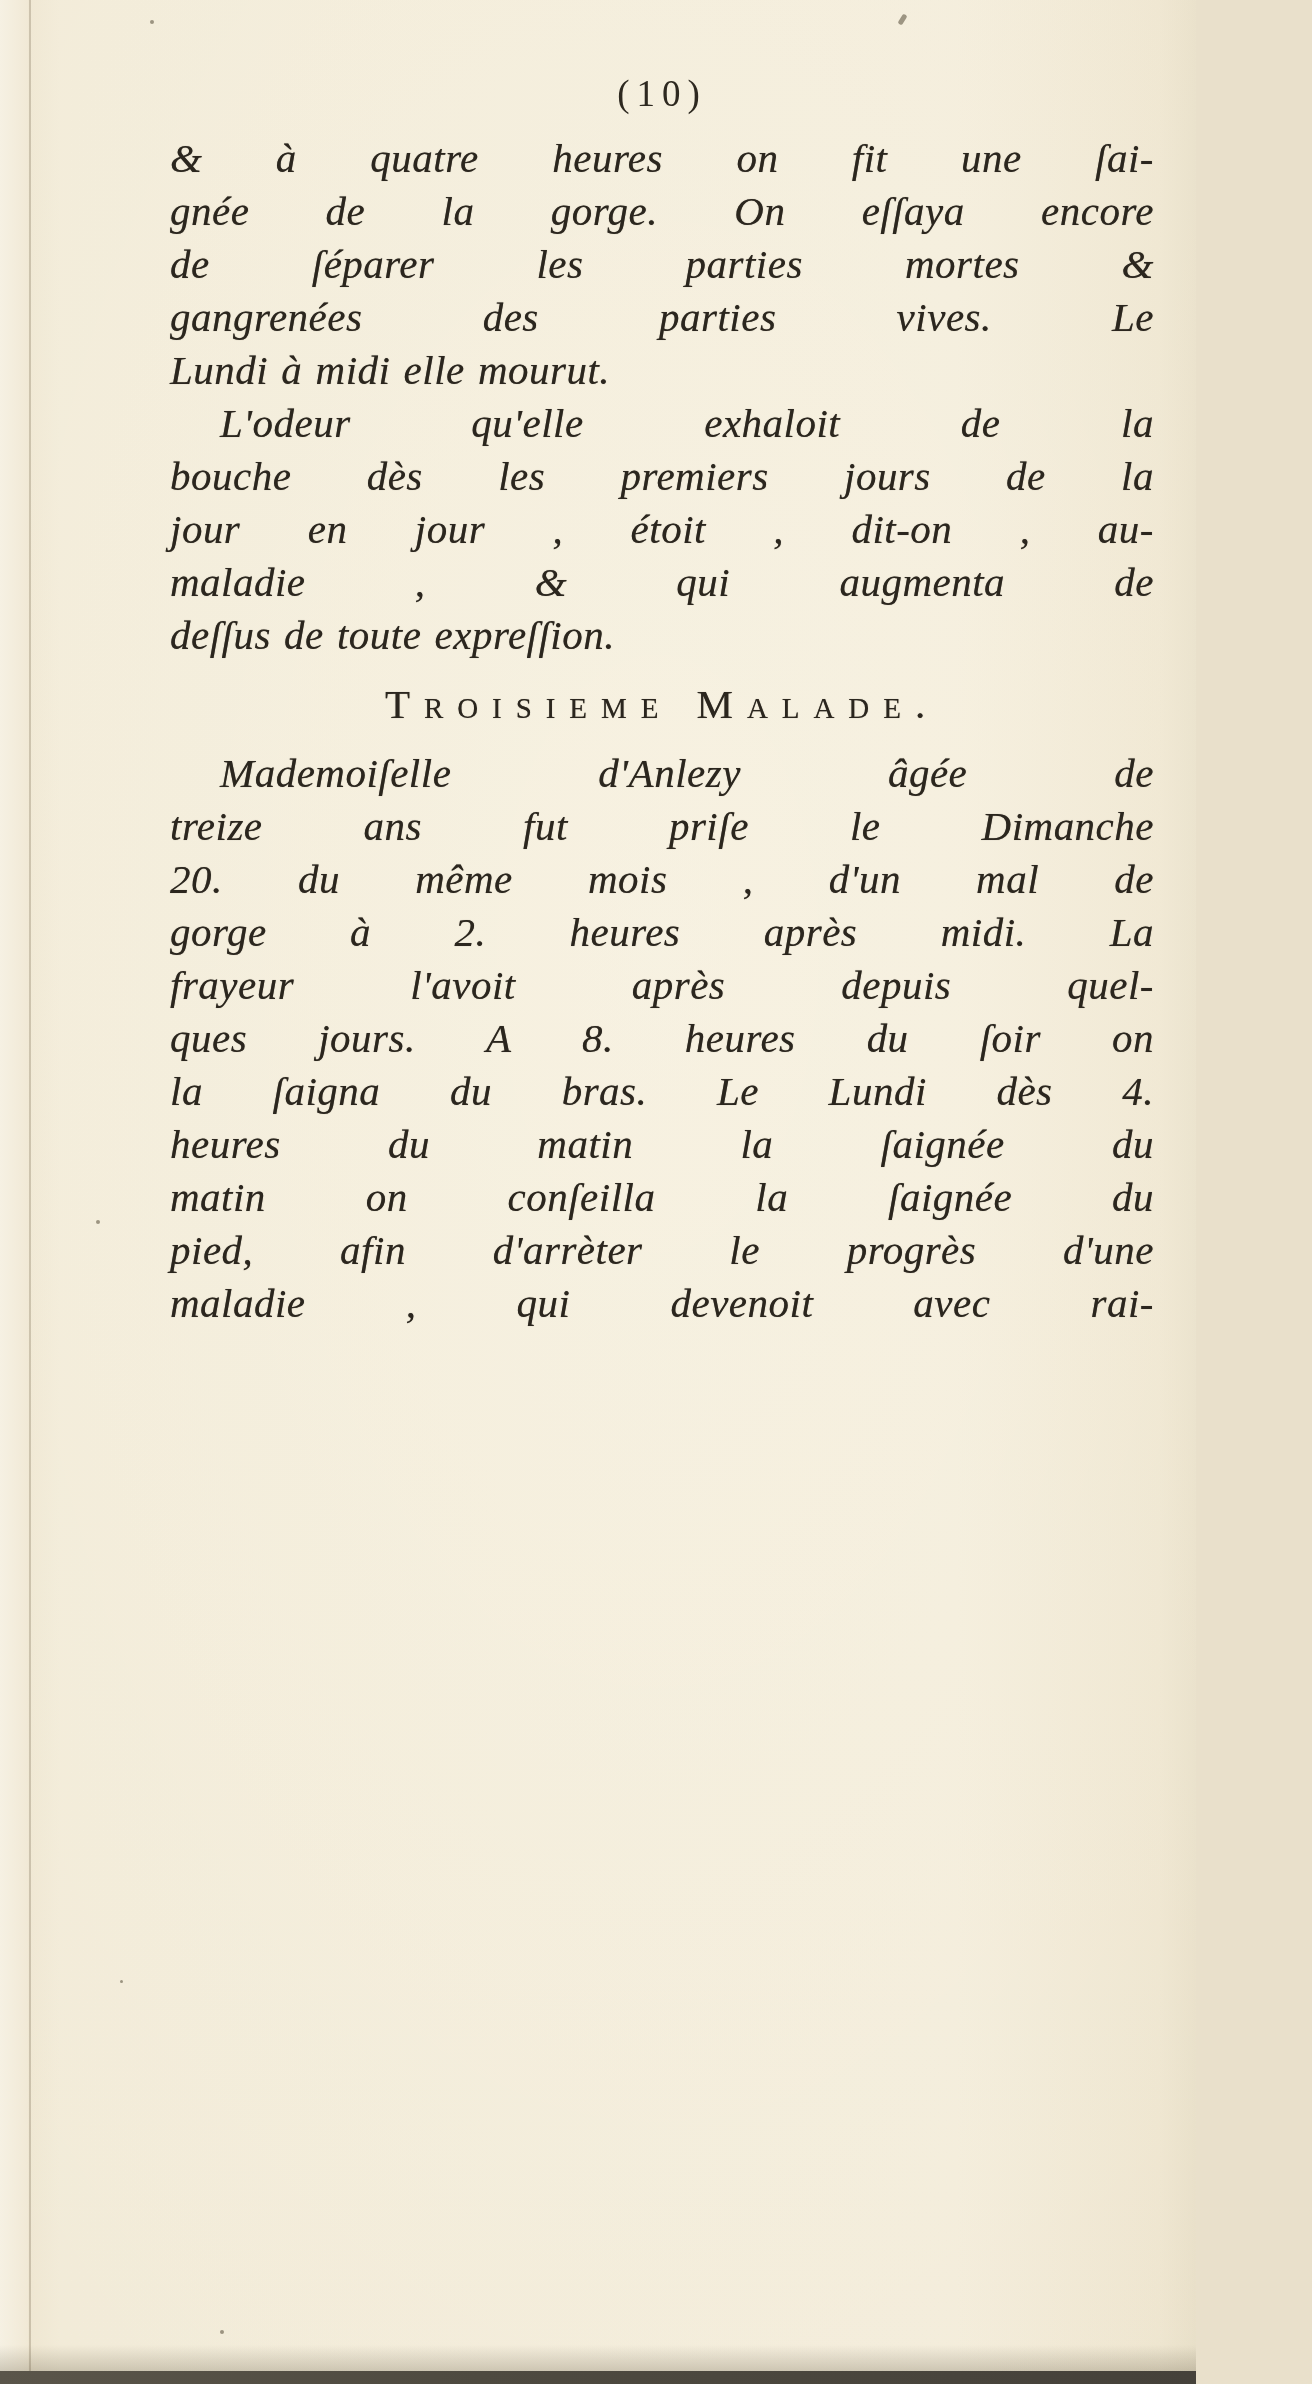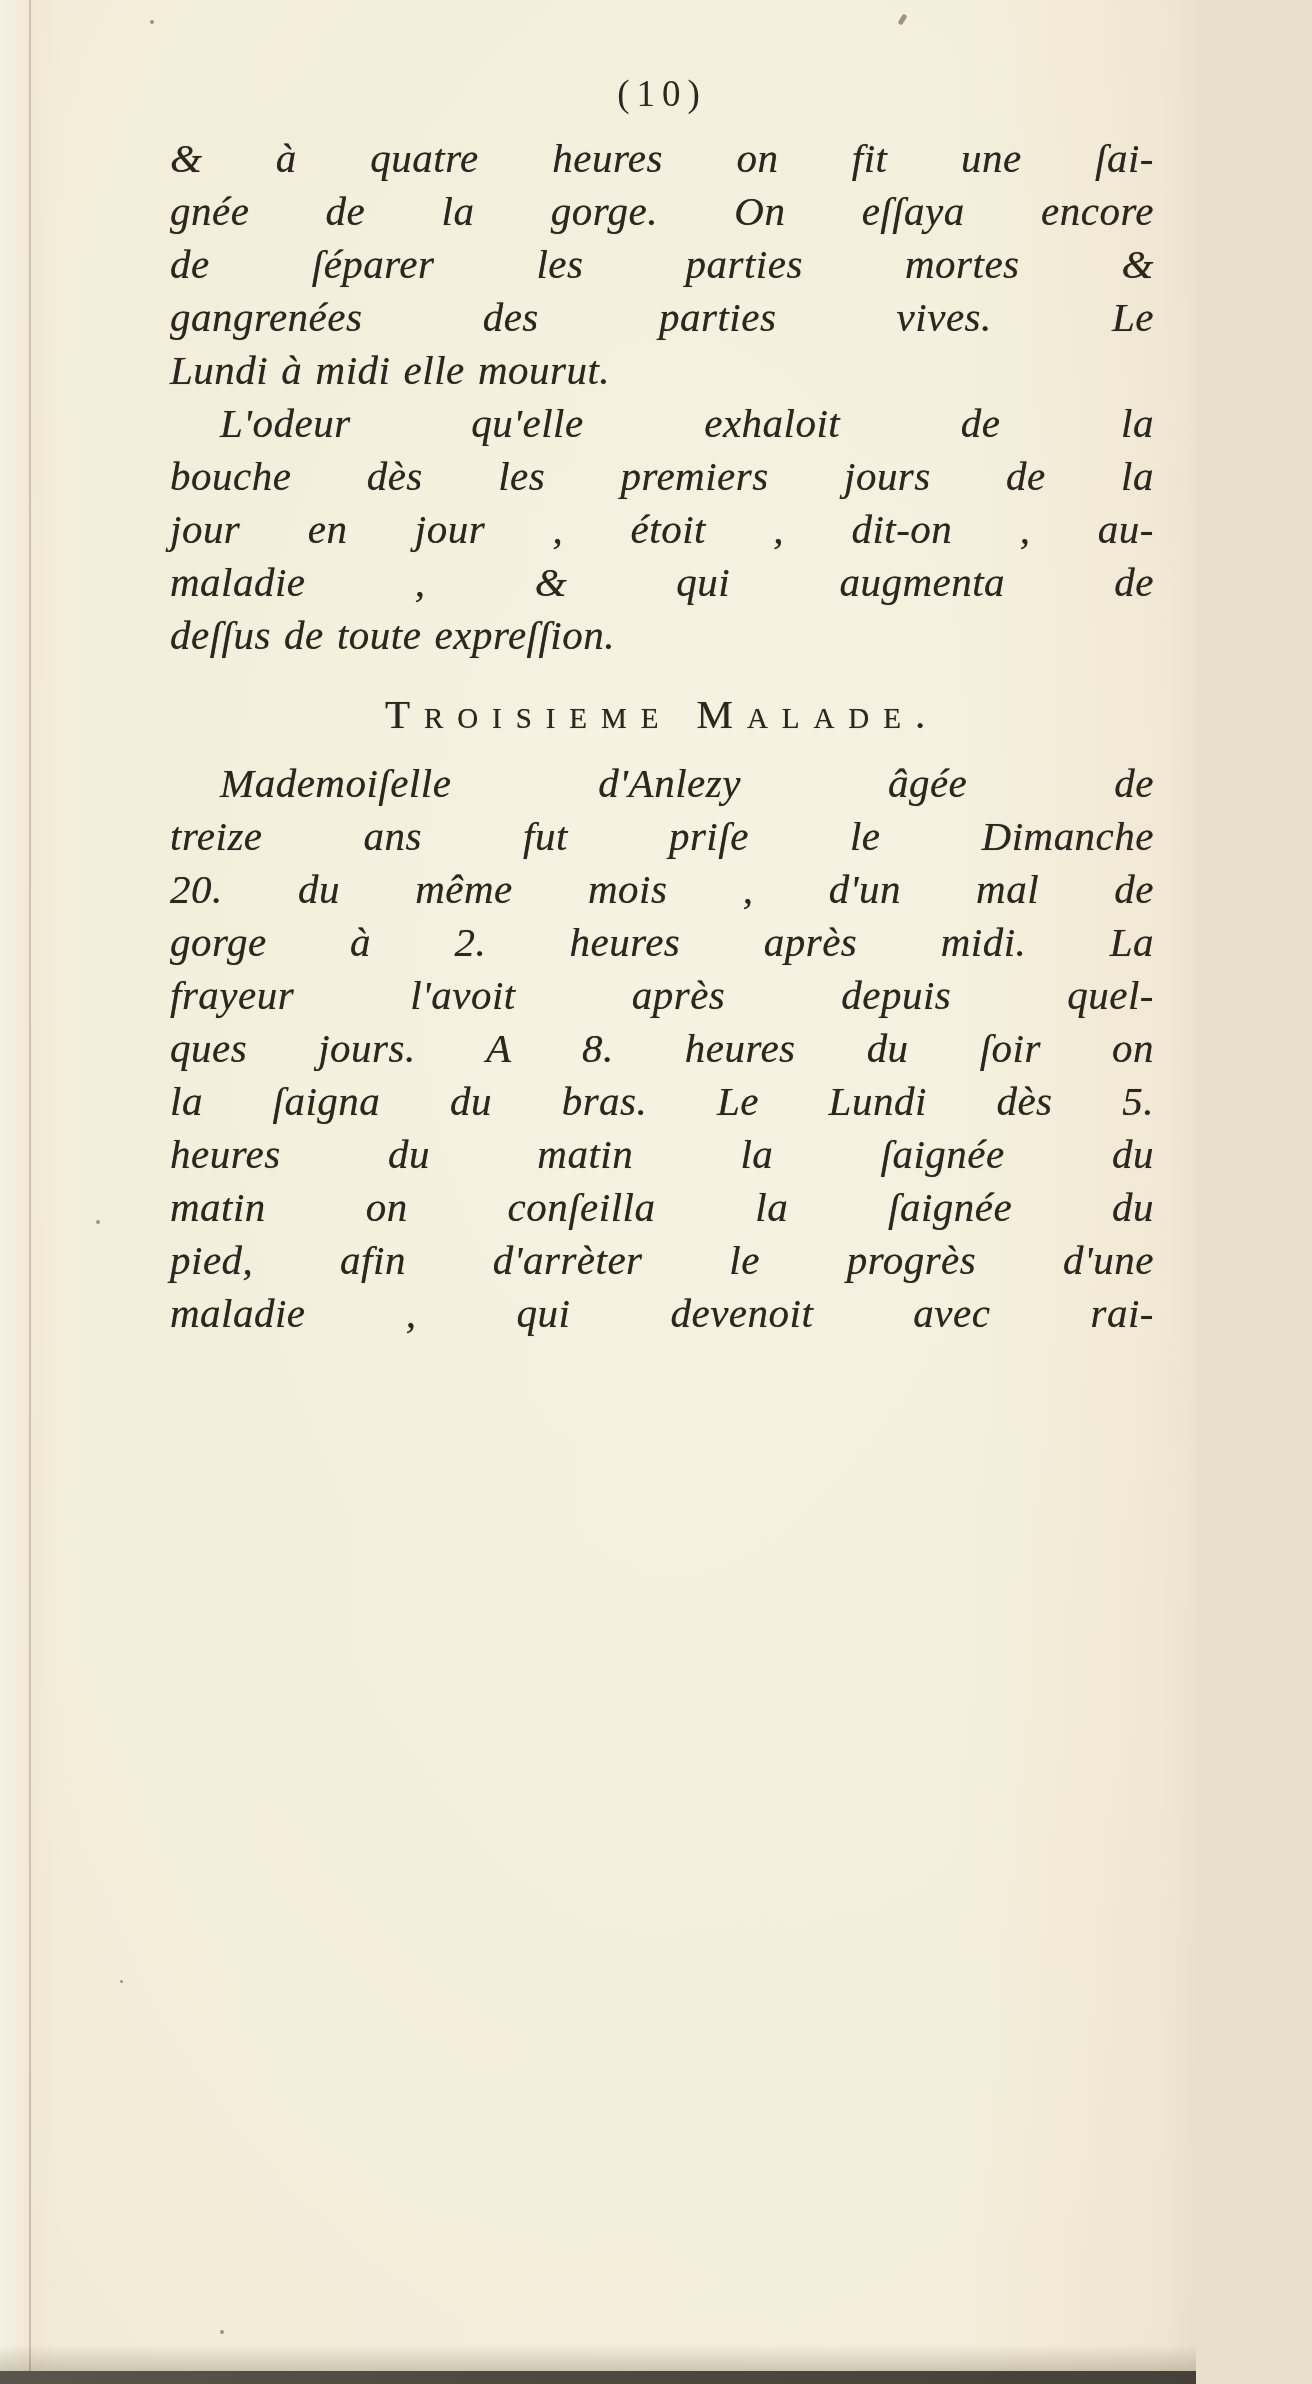--- a/index.html
+++ b/index.html
@@ -78,21 +78,21 @@
     font-style: italic;
   }
   .line.last { text-align-last: left; }
   .line.indent { text-indent: 50px; }
   .heading {
     font-variant: small-caps;
     font-size: 41px;
     line-height: 53px;
     letter-spacing: 0.34em;
     text-align: center;
-    margin-top: 26px;
+    margin-top: 16px;
     margin-bottom: 16px;
     text-shadow: 0 0 0.7px rgba(43,38,30,0.65);
   }
 </style>
 </head>
 <body>
 
 <div class="page">
   <div class="edge-left-light"></div>
   <div class="edge-left"></div>
@@ -115,21 +115,21 @@
           <div class="line last">deſſus de toute expreſſion.</div>
         </div>
         <div class="heading">Troisieme Malade.</div>
         <div class="paragraph">
           <div class="line indent">Mademoiſelle d'Anlezy âgée de</div>
           <div class="line">treize ans fut priſe le Dimanche</div>
           <div class="line">20. du même mois , d'un mal de</div>
           <div class="line">gorge à 2. heures après midi. La</div>
           <div class="line">frayeur l'avoit après depuis quel-</div>
           <div class="line">ques jours. A 8. heures du ſoir on</div>
-          <div class="line">la ſaigna du bras. Le Lundi dès 5.</div>
+          <div class="line">la ſaigna du bras. Le Lundi dès 4.</div>
           <div class="line">heures du matin la ſaignée du</div>
           <div class="line">matin on conſeilla la ſaignée du</div>
           <div class="line">pied, afin d'arrèter le progrès d'une</div>
           <div class="line">maladie , qui devenoit avec rai-</div>
         </div>
       </div>
   </div>
 
   <div class="speckle" style="left: 900px; top: 14px; width: 5px; height: 11px; transform: rotate(32deg); border-radius: 2px;"></div>
   <div class="speckle" style="left: 150px; top: 20px; width: 4px; height: 4px;"></div>

